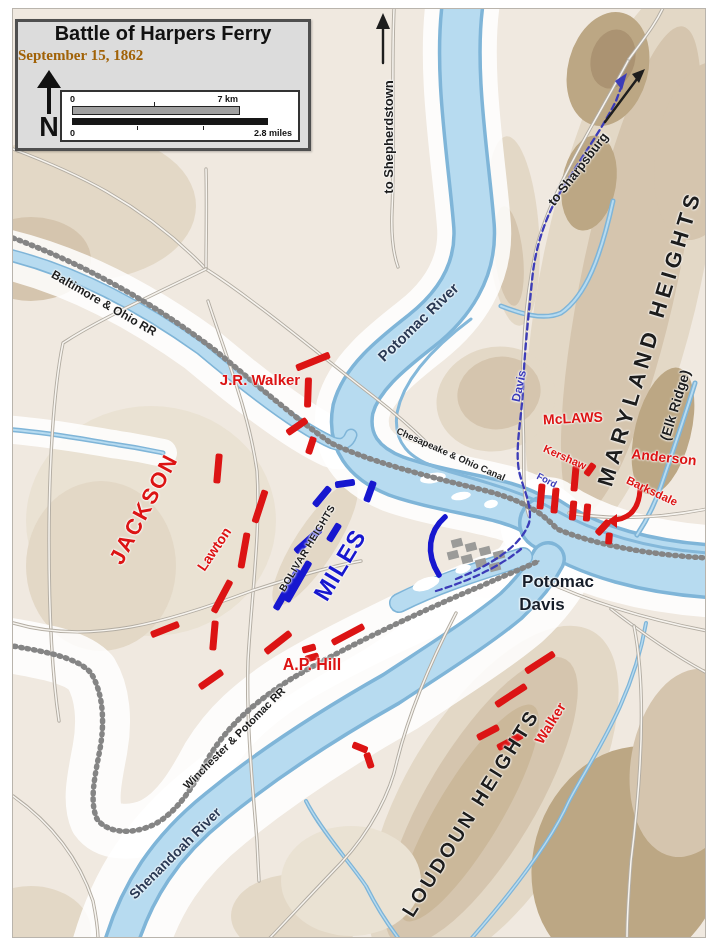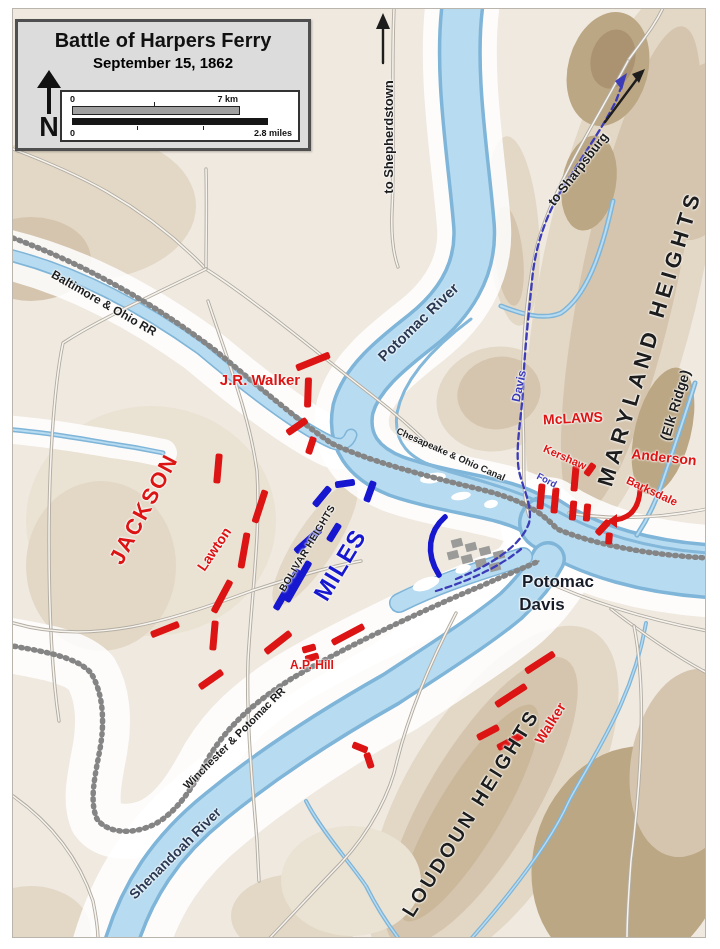--- a/index.html
+++ b/index.html
@@ -8,22 +8,22 @@
   #map{position:absolute;left:12px;top:8px;width:694px;height:930px;background:#f0e9e0;
        border:1px solid #b9b4ac;box-sizing:border-box;overflow:hidden;}
   #map svg{position:absolute;left:0;top:0;}
   .lbl{position:absolute;font-weight:bold;white-space:nowrap;z-index:30;
        text-shadow:0 0 2px #fff,0 0 2px #fff,0 0 3px #fff;}
   .bar{position:absolute;height:7px;border-radius:2px;z-index:25;}
   
   #titlebox{position:absolute;left:2px;top:10px;width:296px;height:132px;z-index:40;
             border:3px solid #4f4f4f;box-sizing:border-box;background:#dcdcdc;
             box-shadow:1px 1px 2px rgba(0,0,0,.25);}
-  #titlebox .t1{margin-top:7px;text-align:center;font-size:20px;font-weight:bold;color:#111;}
-  #titlebox .t2{margin-top:2px;text-align:center;font-size:15px;font-weight:bold;color:#000000;}
+  #titlebox .t1{text-align:center;font-size:20px;font-weight:bold;color:#111;}
+  #titlebox .t2{margin-top:2px;font-size:15px;font-weight:bold;color:#a16207;font-family:Liberation Serif, serif;}
   #northgrp{position:absolute;left:14px;top:48px;width:34px;height:76px;}
   #northgrp .shaft{position:absolute;left:15px;top:16px;width:4px;height:28px;background:#111;}
   #northgrp .head{position:absolute;left:5px;top:0;width:0;height:0;
      border-left:12px solid transparent;border-right:12px solid transparent;border-bottom:18px solid #111;}
   #northgrp .n{position:absolute;left:0;top:42px;width:34px;text-align:center;
      font-size:27px;font-weight:bold;color:#111;}
   #scalebox{position:absolute;right:8px;bottom:6px;width:240px;height:52px;background:#fff;
             border:2px solid #333;box-sizing:border-box;}
   #scalebox .gbar{position:absolute;left:10px;top:14px;width:166px;height:7px;background:#a0a0a0;border:1px solid #222;}
   #scalebox .bbar{position:absolute;left:10px;top:26px;width:196px;height:7px;background:#161616;}
@@ -214,21 +214,21 @@
       <div class="lbl" style="left: 560px; top: 409px; font-size: 14px; color: rgb(220, 20, 20); letter-spacing: 0px; transform: translate(-50%, -50%) rotate(-3deg);">McLAWS</div>
       <div class="lbl" style="left: 651px; top: 448px; font-size: 14px; color: rgb(220, 20, 20); letter-spacing: 0px; transform: translate(-50%, -50%) rotate(6deg);">Anderson</div>
       <div class="lbl" style="left: 552px; top: 448px; font-size: 11px; color: rgb(220, 20, 20); letter-spacing: 0px; transform: translate(-50%, -50%) rotate(24deg);">Kershaw</div>
       <div class="lbl" style="left: 534px; top: 471px; font-size: 9.5px; color: rgb(60, 60, 184); letter-spacing: 0px; transform: translate(-50%, -50%) rotate(28deg);">Ford</div>
       <div class="lbl" style="left: 639px; top: 482px; font-size: 11.5px; color: rgb(220, 20, 20); letter-spacing: 0px; transform: translate(-50%, -50%) rotate(25deg);">Barksdale</div>
       <div class="lbl" style="left: 247px; top: 370px; font-size: 15px; color: rgb(220, 20, 20); letter-spacing: 0px; transform: translate(-50%, -50%) rotate(0deg);">J.R. Walker</div>
       <div class="lbl" style="left: 131px; top: 500px; font-size: 22px; color: rgb(220, 20, 20); letter-spacing: 2px; transform: translate(-50%, -50%) rotate(-62deg);">JACKSON</div>
       <div class="lbl" style="left: 201px; top: 540px; font-size: 14px; color: rgb(220, 20, 20); letter-spacing: 0px; transform: translate(-50%, -50%) rotate(-56deg);">Lawton</div>
       <div class="lbl" style="left: 294px; top: 539px; font-size: 10px; color: rgb(29, 29, 29); letter-spacing: 0.5px; transform: translate(-50%, -50%) rotate(-59deg);">BOLIVAR HEIGHTS</div>
       <div class="lbl" style="left: 327px; top: 556px; font-size: 24px; color: rgb(23, 23, 207); letter-spacing: 1px; transform: translate(-50%, -50%) rotate(-59deg);">MILES</div>
-      <div class="lbl" style="left: 299px; top: 656px; font-size: 12px; color: rgb(220, 20, 20); letter-spacing: 0px; transform: translate(-50%, -50%) rotate(0deg);">A.P. Hill</div>
+      <div class="lbl" style="left: 299px; top: 656px; font-size: 16px; color: rgb(220, 20, 20); letter-spacing: 0px; transform: translate(-50%, -50%) rotate(0deg);">A.P. Hill</div>
       <div class="lbl" style="left: 545px; top: 573px; font-size: 17px; color: rgb(21, 28, 40); letter-spacing: 0px; transform: translate(-50%, -50%) rotate(0deg);">Potomac</div>
       <div class="lbl" style="left: 529px; top: 596px; font-size: 17px; color: rgb(21, 28, 40); letter-spacing: 0px; transform: translate(-50%, -50%) rotate(0deg);">Davis</div>
       <div class="lbl" style="left: 221px; top: 729px; font-size: 11px; color: rgb(29, 29, 29); letter-spacing: 0px; transform: translate(-50%, -50%) rotate(-45deg);">Winchester &amp; Potomac RR</div>
       <div class="lbl" style="left: 162px; top: 844px; font-size: 14px; color: rgb(42, 58, 85); letter-spacing: 0px; transform: translate(-50%, -50%) rotate(-45deg);">Shenandoah River</div>
       <div class="lbl" style="left: 458px; top: 804px; font-size: 20px; color: rgb(29, 29, 29); letter-spacing: 3px; transform: translate(-50%, -50%) rotate(-58deg);">LOUDOUN HEIGHTS</div>
       <div class="lbl" style="left: 537px; top: 714px; font-size: 14px; color: rgb(220, 20, 20); letter-spacing: 0px; transform: translate(-50%, -50%) rotate(-58deg);">Walker</div>
     </div>
 </div>
 
 </body></html>

